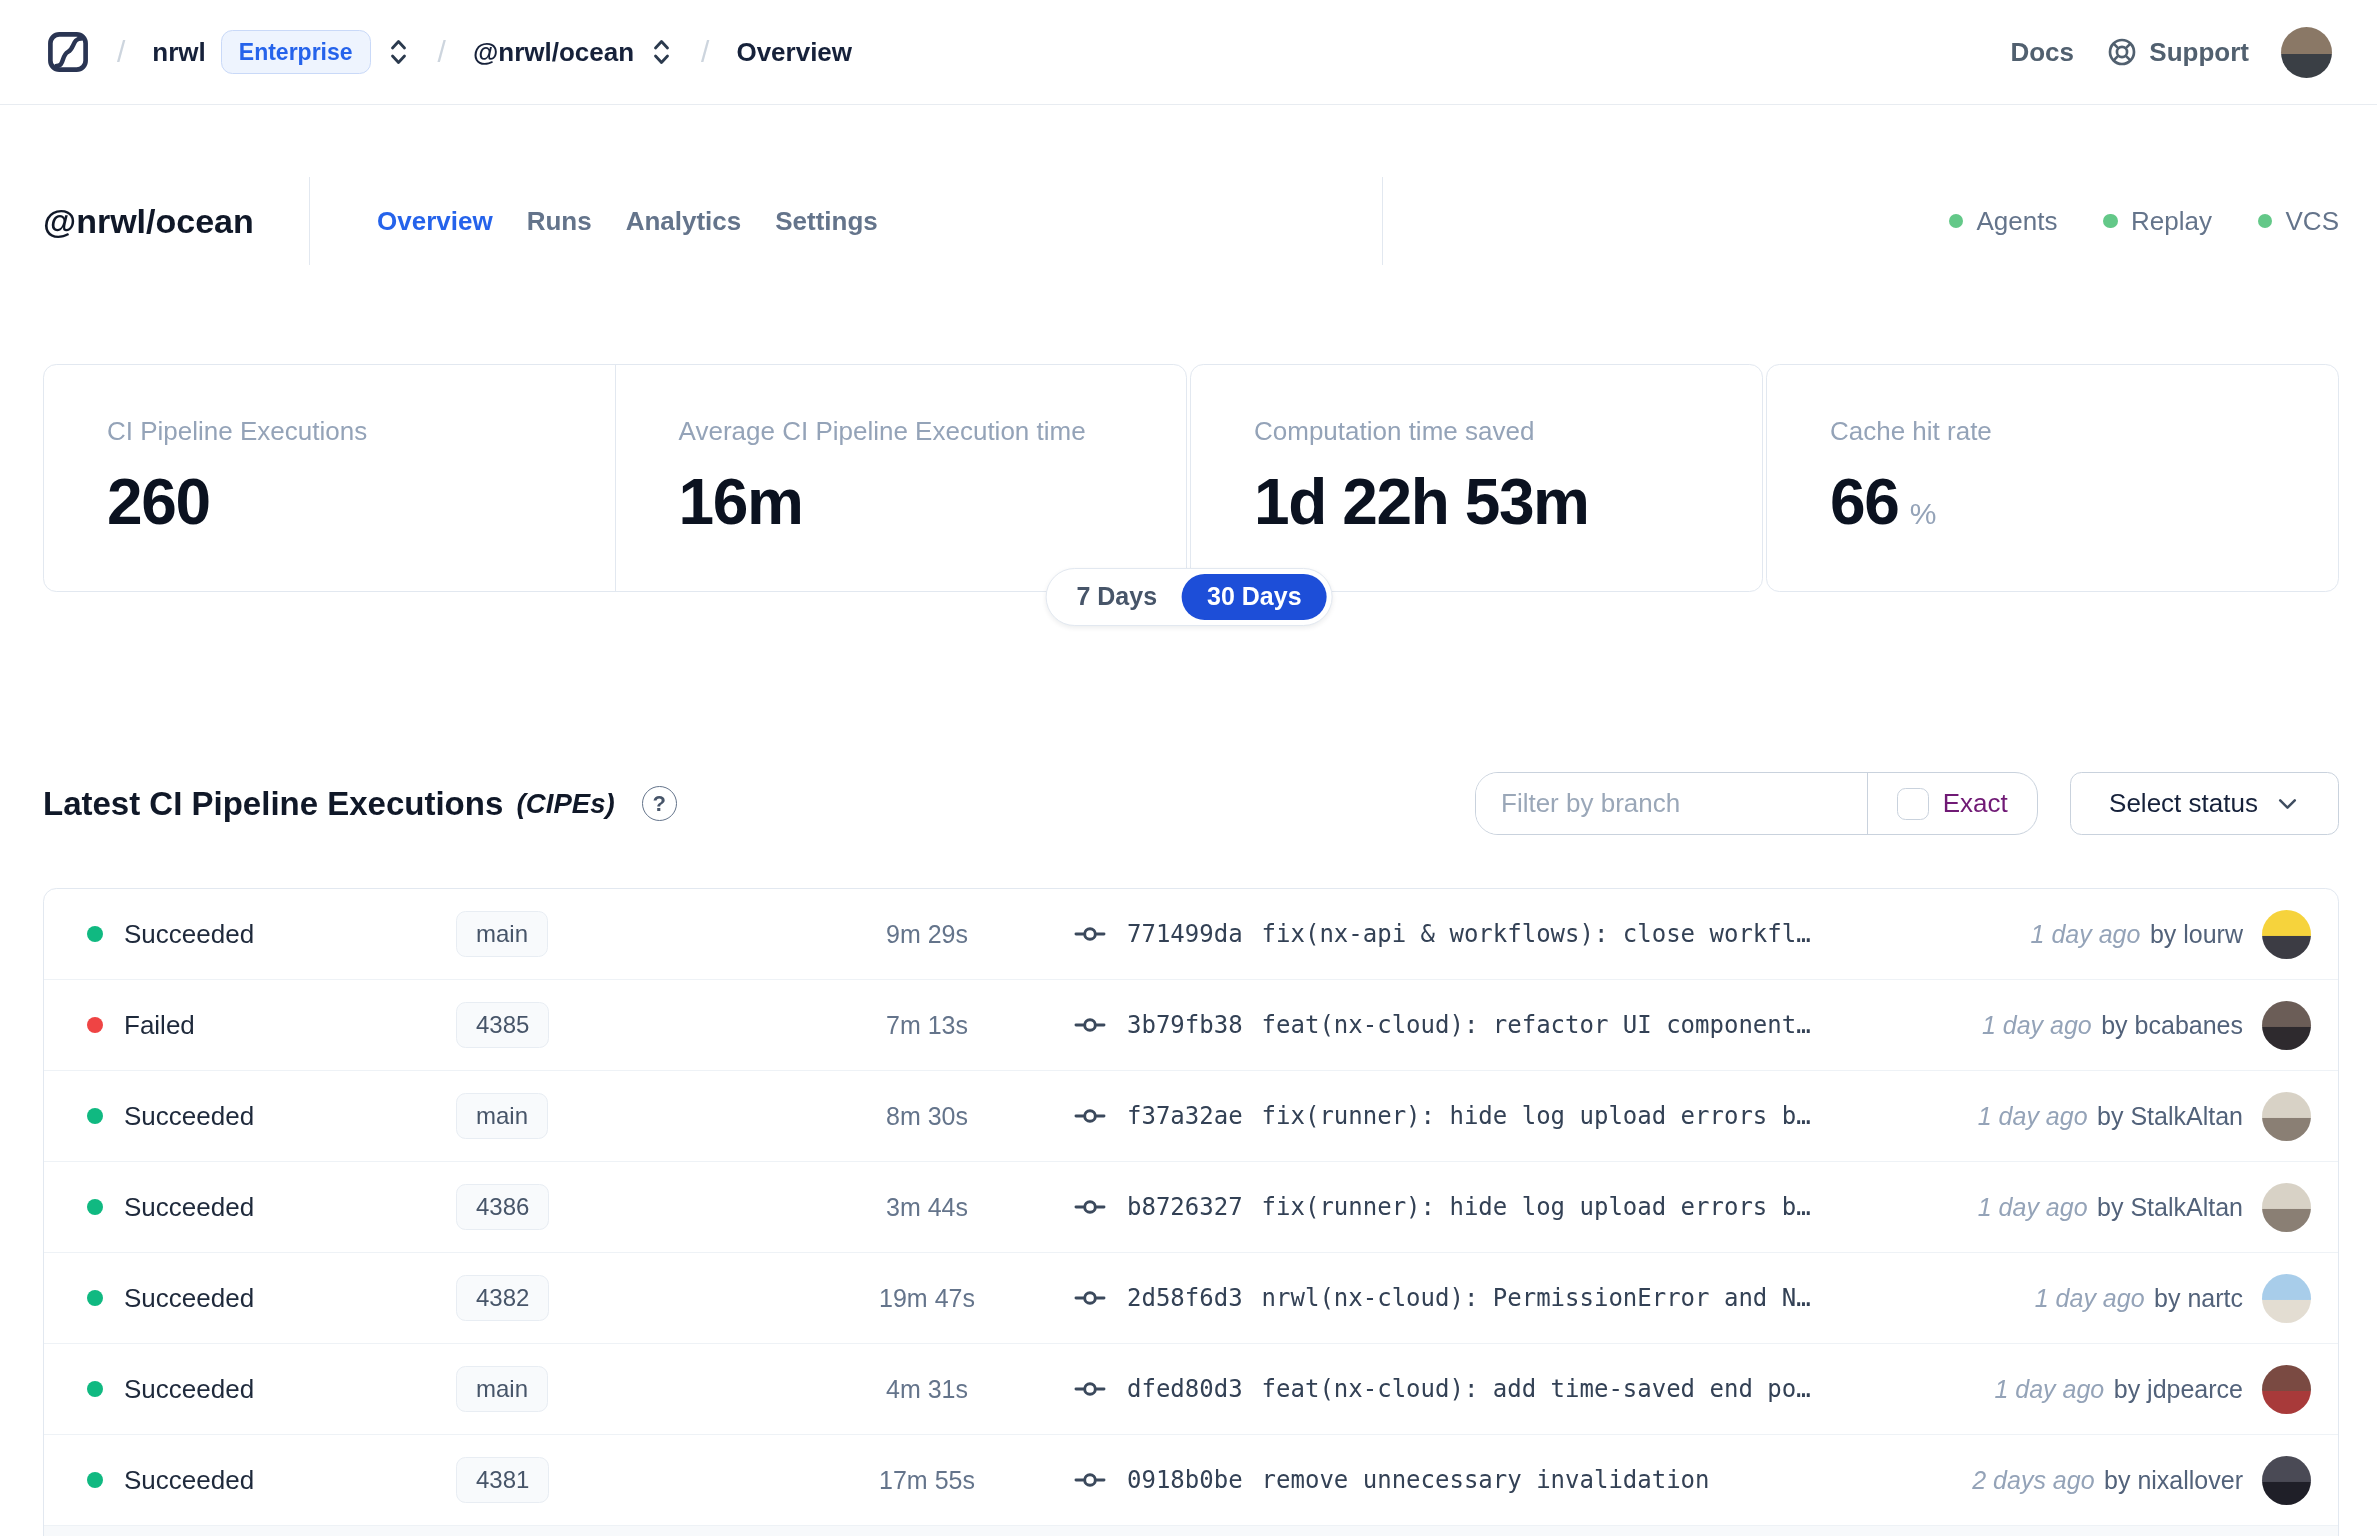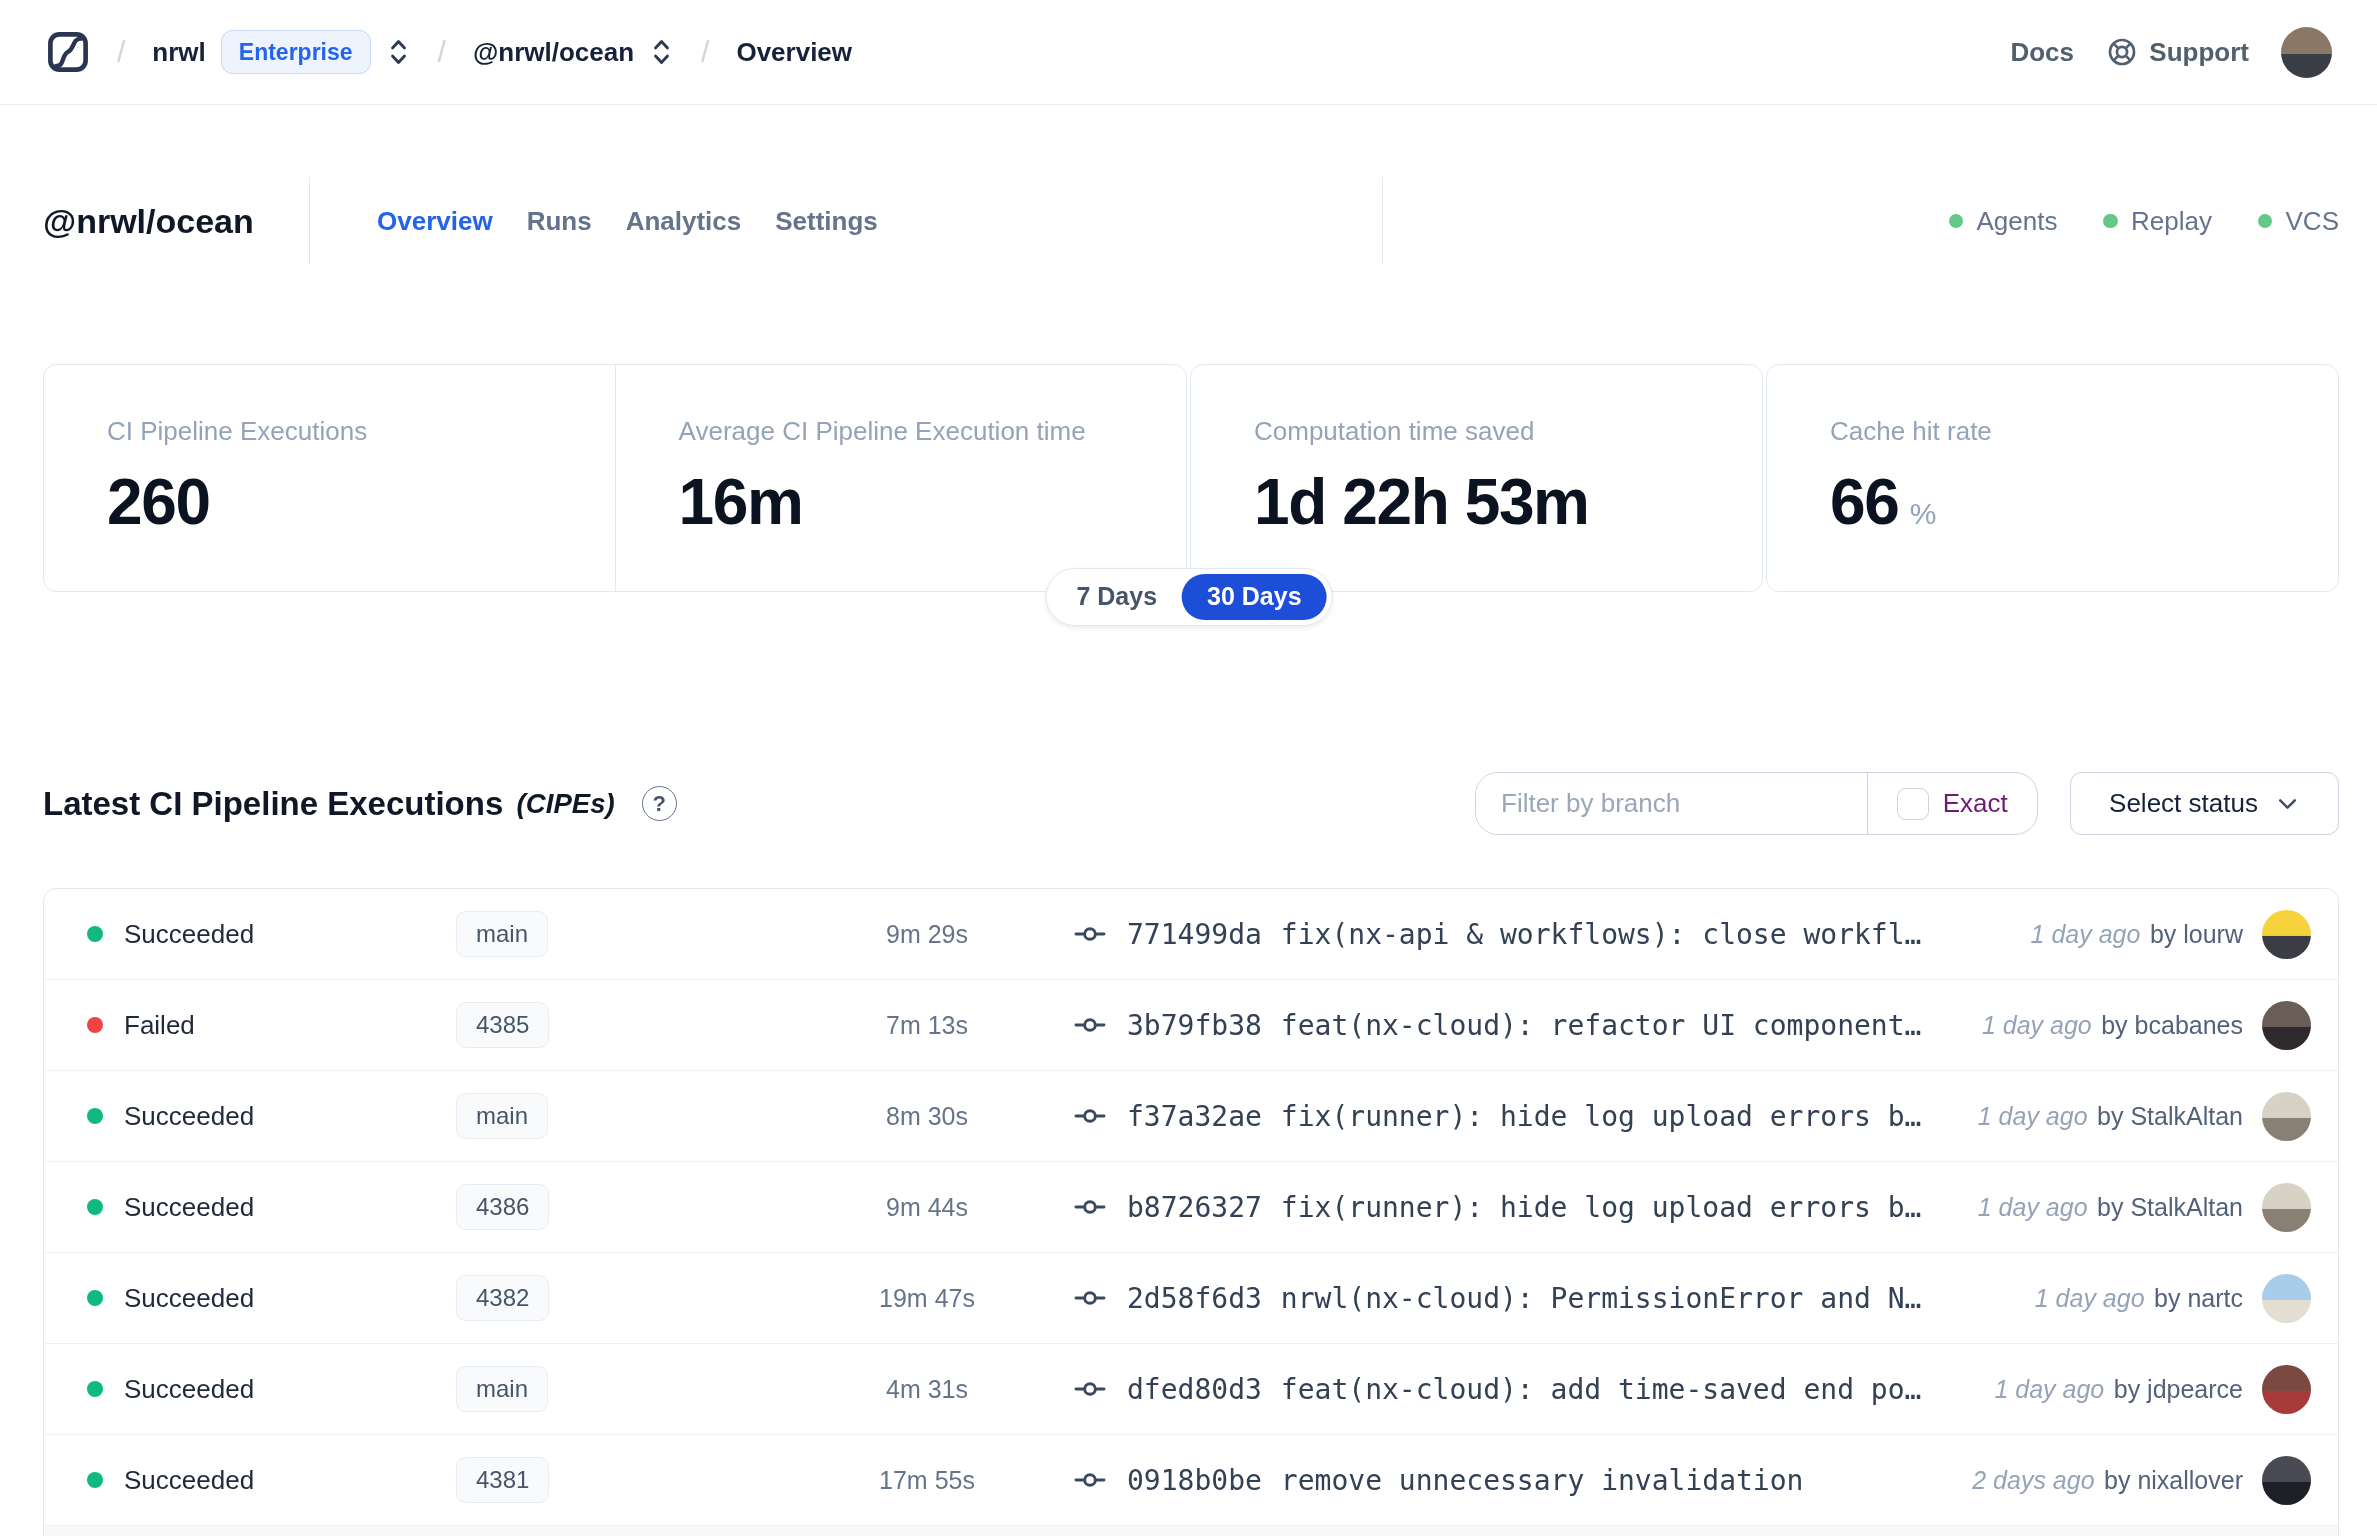--- a/index.html
+++ b/index.html
@@ -112,21 +112,21 @@
   .status-text { font-size:26px; font-weight:500; color:#1e293b; }
   .col-branch { flex:0 0 276px; }
   .branch-badge {
     display:inline-block; background:#f8fafc; border:1px solid #e8edf3; border-radius:9.5px;
     padding:7.6px 19px; font-size:24px; color:#475569;
   }
   .col-duration { flex:0 0 342px; padding-left:48px; display:flex; justify-content:center; }
   .duration { font-size:25px; color:#64748b; }
   .col-commit { flex:1 1 auto; min-width:0; display:flex; align-items:center; gap:21px; overflow:hidden; }
   .commit-icon { flex:none; }
-  .commit-text { font-family:"DejaVu Sans Mono", monospace; font-size:28px; color:#334155; white-space:nowrap; }
+  .commit-text { font-family:"DejaVu Sans Mono", monospace; font-size:24px; color:#334155; white-space:nowrap; }
   .commit-text .msg { margin-left:19px; }
   .col-meta { margin-left:auto; flex:none; display:flex; align-items:center; padding-right:27px; }
   .time-ago { font-size:25px; font-style:italic; color:#94a3b8; }
   .author { font-size:25px; font-weight:500; color:#52627a; margin-left:9.5px; }
   .row .avatar { width:49px; height:49px; margin-left:19px; }
   .partial-row { height:23px; background:#f7f9fb; }
   svg { display:block; }
 </style>
 </head>
 <body>
@@ -328,21 +328,21 @@
   </div>
     <div class="row">
     <div class="col-status">
       <span class="dot succeeded"></span>
       <span class="status-text">Succeeded</span>
     </div>
     <div class="col-branch">
       <span class="branch-badge">4386</span>
     </div>
     <div class="col-duration">
-      <span class="duration">9m 44s</span>
+      <span class="duration">3m 44s</span>
     </div>
     <div class="col-commit">
       <svg class="commit-icon" width="32" height="32" viewBox="0 0 24 24" fill="none">
         <line x1="1.5" y1="12" x2="7.2" y2="12" stroke="#3b495c" stroke-width="2.2" stroke-linecap="round"></line>
         <circle cx="12" cy="12" r="4" stroke="#3b495c" stroke-width="2.2"></circle>
         <line x1="16.8" y1="12" x2="22.5" y2="12" stroke="#3b495c" stroke-width="2.2" stroke-linecap="round"></line>
       </svg>
       <span class="commit-text"><span class="hash">b8726327</span><span class="msg">fix(runner): hide log upload errors b…</span></span>
     </div>
     <div class="col-meta">

